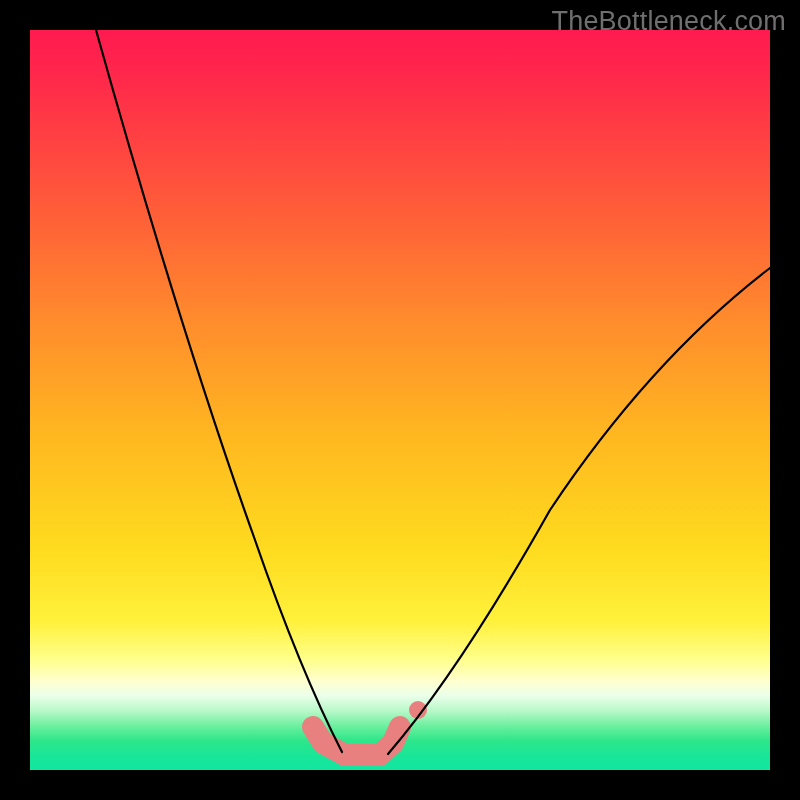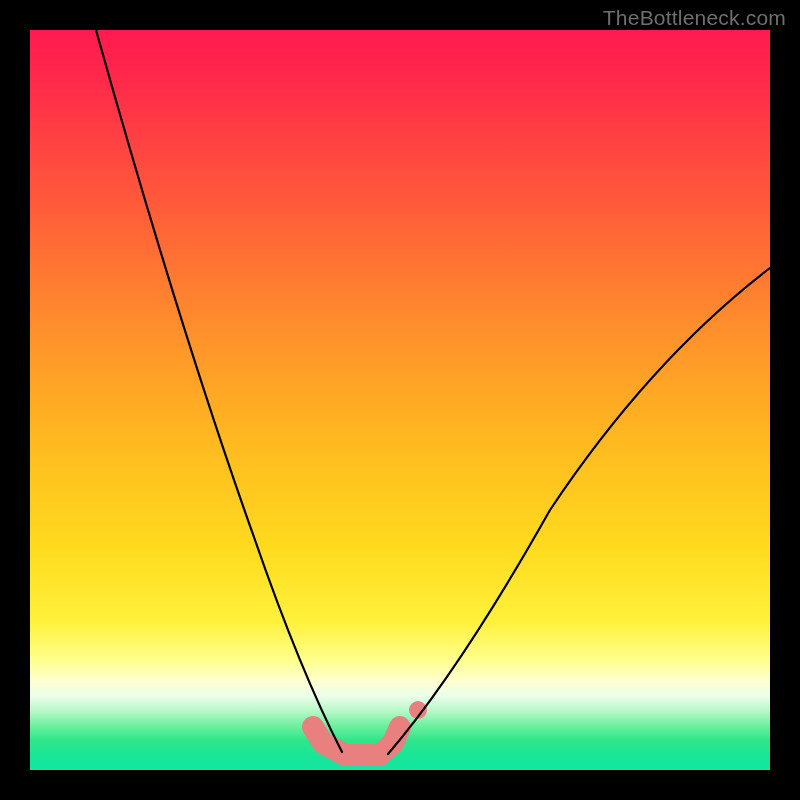--- a/index.html
+++ b/index.html
@@ -43,21 +43,21 @@
       #2fe68a 96%,
       #18e698 98%,
       #13e6a2 100%
     );
   }
   .watermark {
     position: absolute;
     top: 6px;
     right: 14px;
     color: #6f6f6f;
-    font-size: 21px;
+    font-size: 27px;
     letter-spacing: 0.2px;
     user-select: none;
   }
   svg.curve {
     position: absolute;
     left: 0;
     top: 0;
     width: 740px;
     height: 740px;
     overflow: visible;

